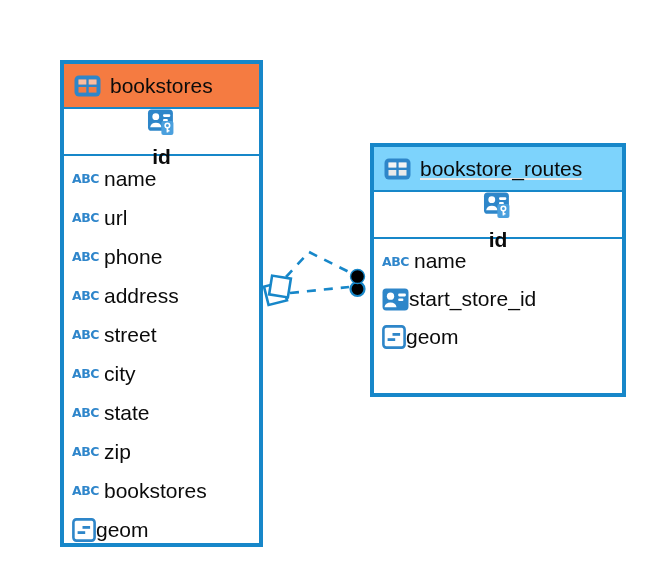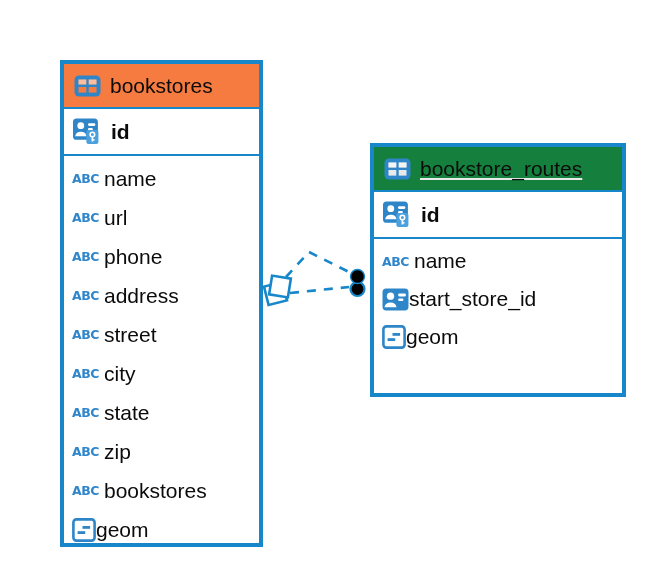--- a/index.html
+++ b/index.html
@@ -24,30 +24,31 @@
   .ent-header{
     height:43px;
     border-bottom:2px solid #1787C9;
     display:flex;align-items:center;
     padding:0 10px;gap:9px;
     font-size:21px;
     white-space:nowrap;
     text-decoration:underline;
   }
   .hdr-orange{background:#F57B41;color:#F57B41;}
-  .hdr-gray{background:#15803d;color:#E9E9E9;}
+  .hdr-gray{background:#7dd3fc;color:#E9E9E9;}
   .ent-header .title{color:#0b0b0b;}
 
   .pk-row{
     height:45px;
     border-bottom:2px solid #1787C9;
     display:flex;align-items:center;
     padding:0 8px;gap:9px;
     font-size:21px;font-weight:bold;
     background:#fff;
+    flex-direction:column;
   }
   .cols{padding:3px 0;}
   .col-row{
     height:39px;
     display:flex;align-items:center;
     padding:0 8px;
     font-size:21px;
     white-space:nowrap;
   }
   .ent-routes .col-row{height:38px;}

